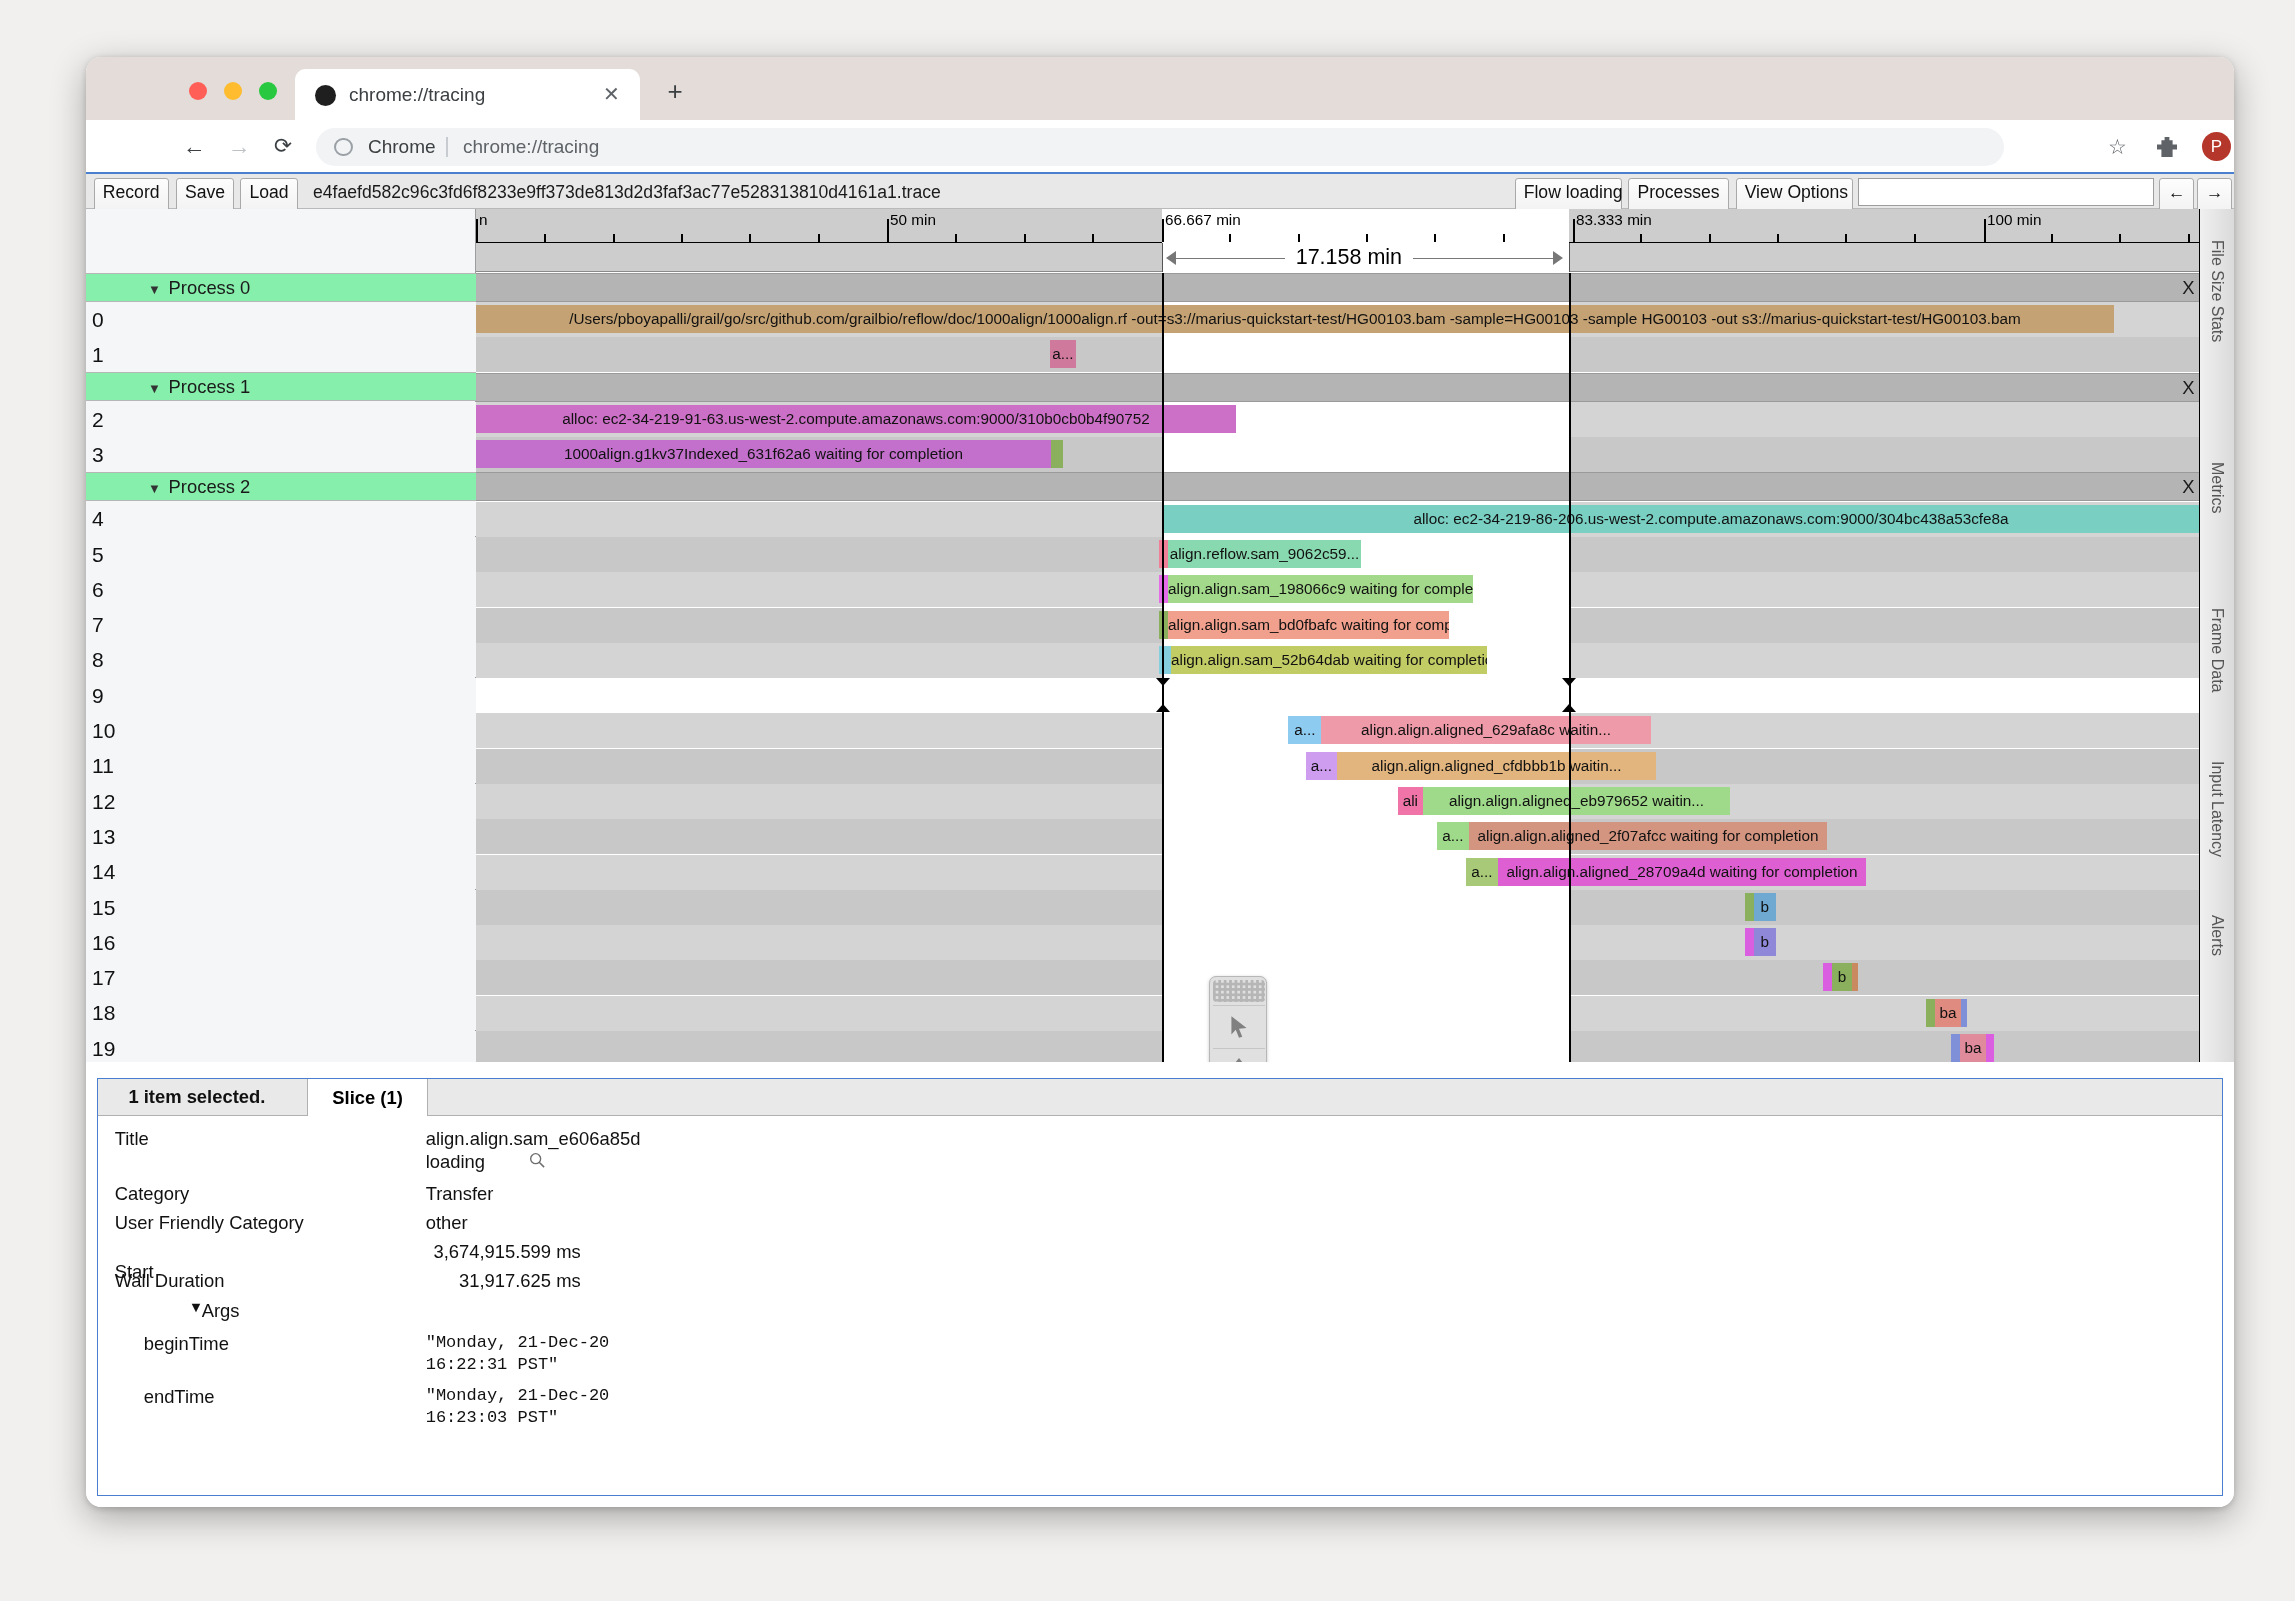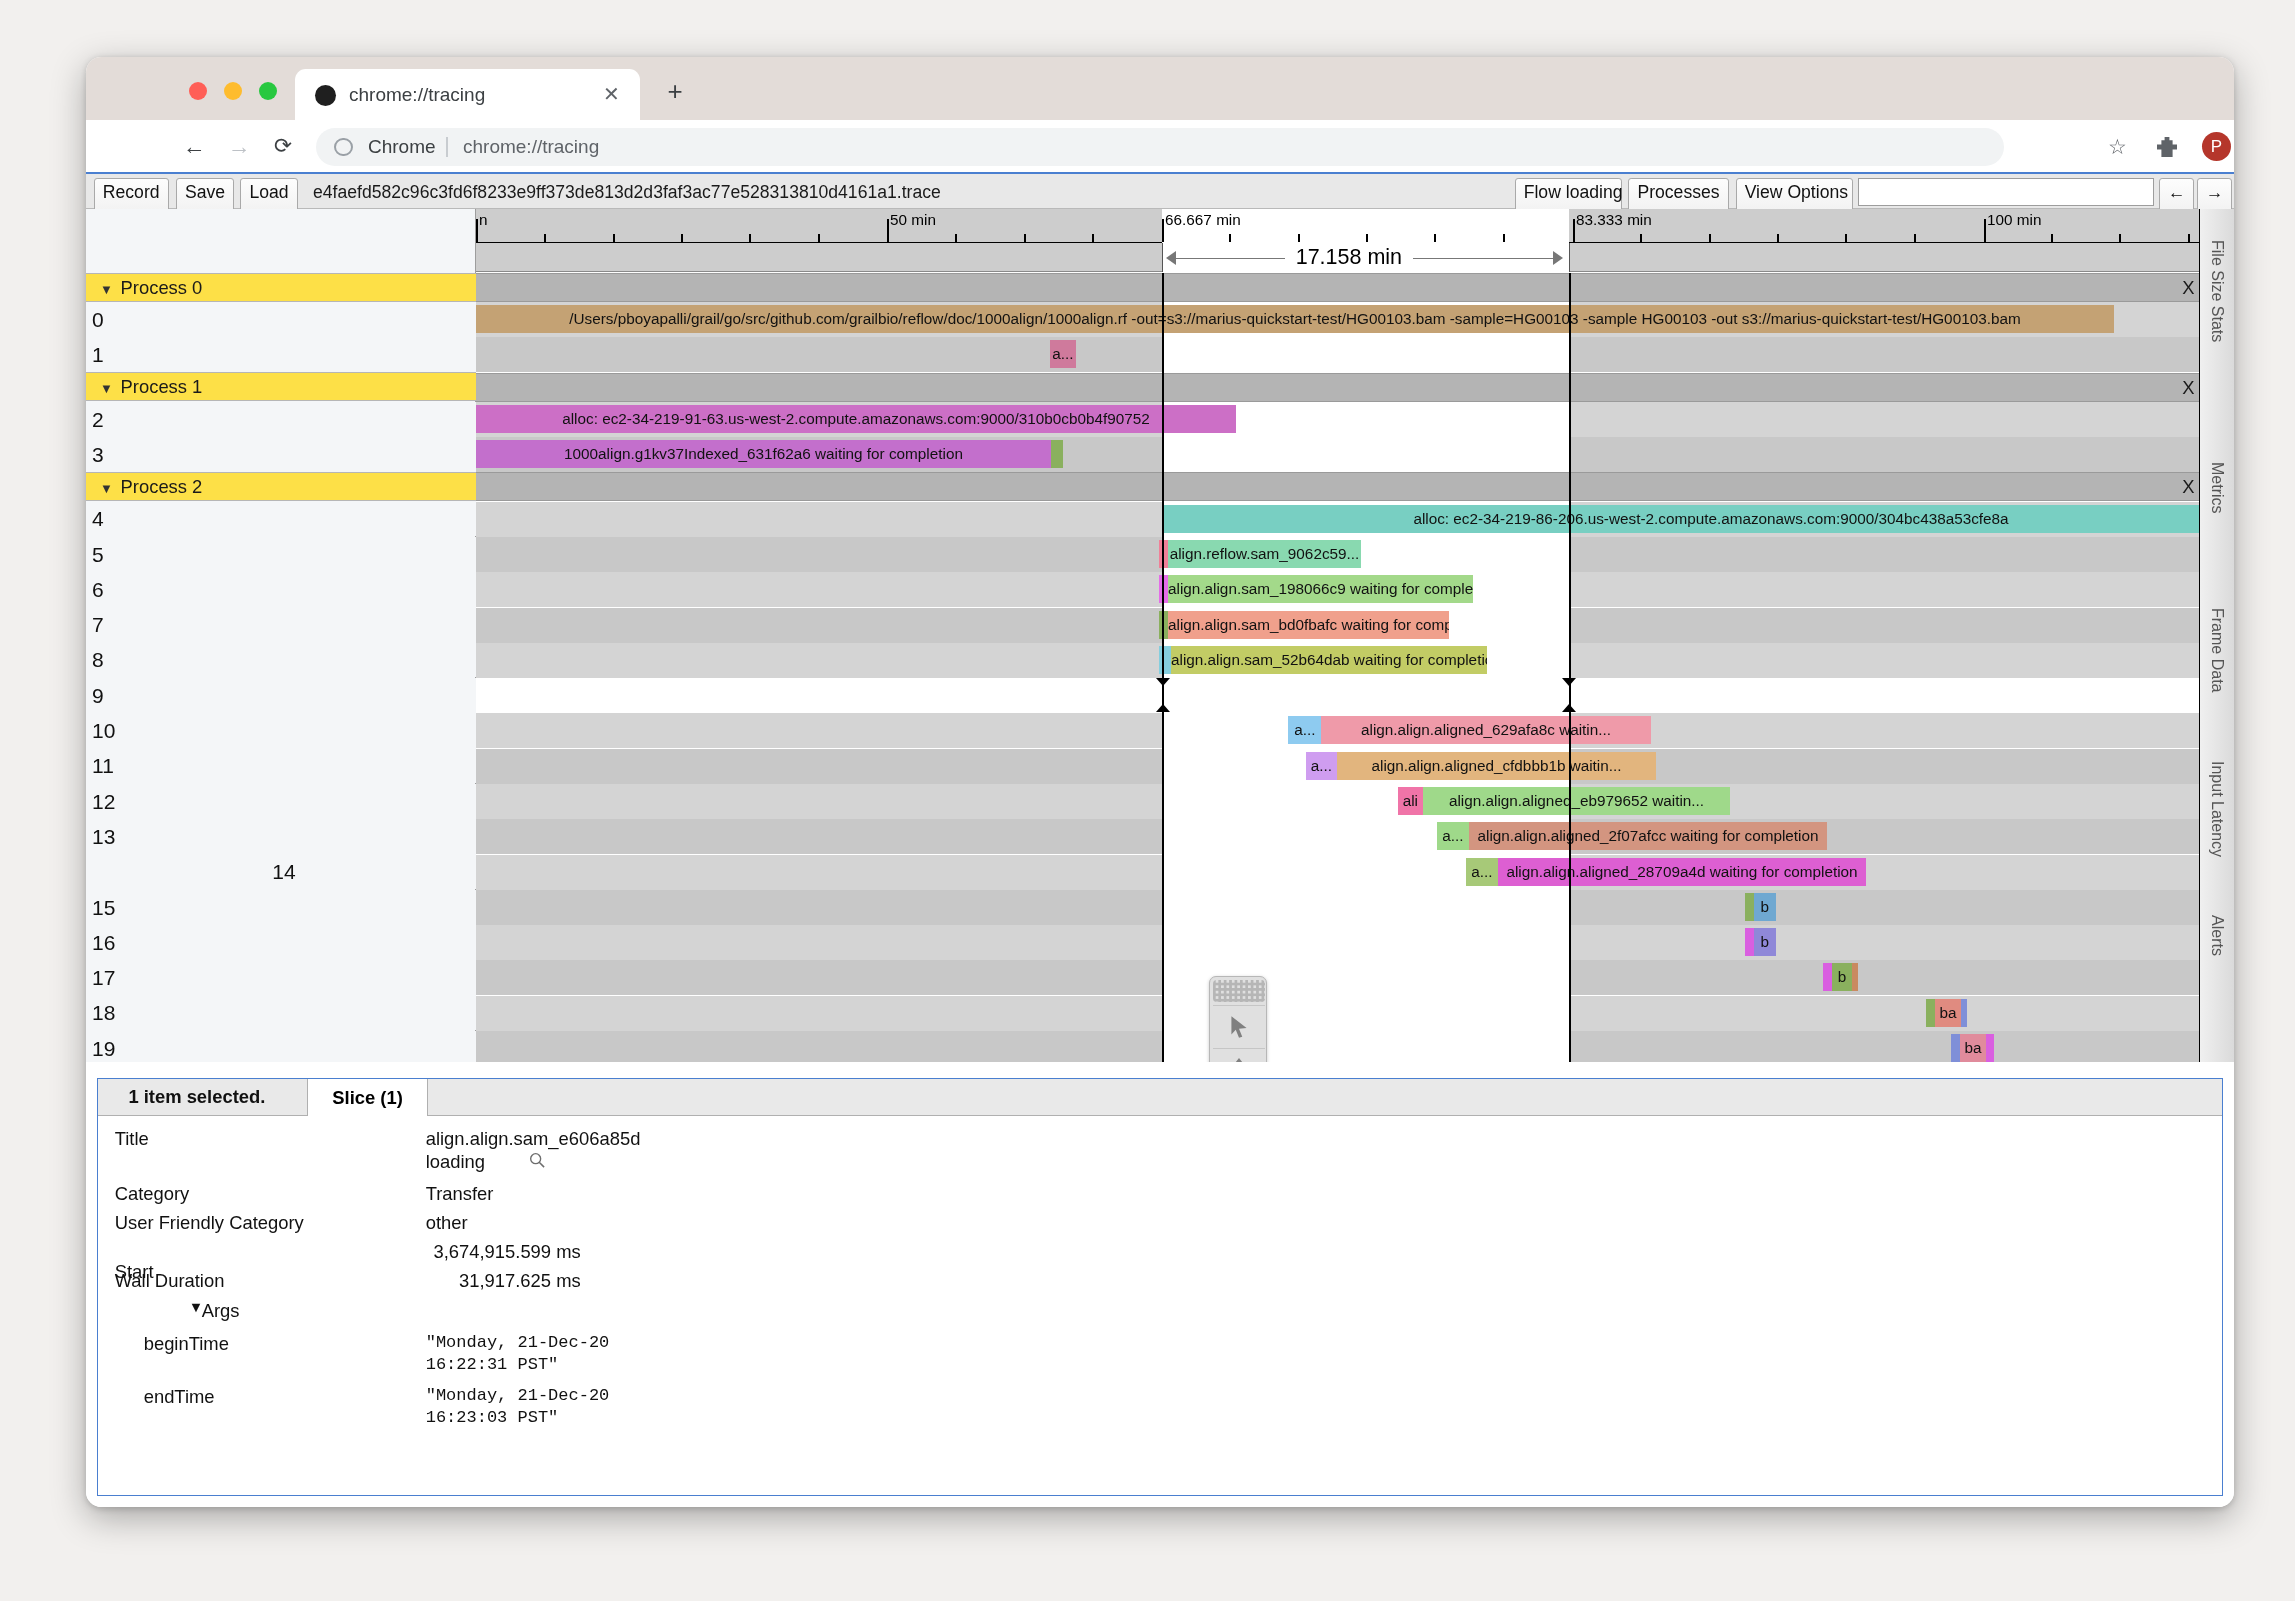--- a/index.html
+++ b/index.html
@@ -158,22 +158,22 @@
     text-align:center; white-space:nowrap; background:#fff; padding:0 10.7px;
   }
   .interval-line{ position:absolute; top:14.6px; height:1.5px; background:#777; }
   .arrowhead{ position:absolute; top:7.7px; width:0; height:0;
               border-top:7px solid transparent; border-bottom:7px solid transparent; }
 
   
   #rows{ position:absolute; left:0; top:64px; width:100%; bottom:0; }
   .lbl-row{ position:absolute; left:0; width:390px; }
   .lbl-proc{
-    background:#fde047; border-top:0.8px solid #b6b6b6; border-bottom:0.8px solid #b6b6b6;
-    font-size:18.4px; color:#1a1a1a; line-height:100%;
+    background:#86efac; border-top:0.8px solid #b6b6b6; border-bottom:0.8px solid #b6b6b6;
+    font-size:18.4px; color:#1a1a1a; line-height:100%;padding-left:48px;
   }
   .lbl-proc .tri{ display:inline-block; margin:0 7.7px 0 14px; font-size:13px; color:#333; }
   .lbl-num{
     background:#f4f6f8; font-size:21px; color:#111; padding-left:6.1px;
   }
   .cv-row{ position:absolute; left:0; width:100%; }
   .cv-proc{ background:#b4b4b4; border-top:0.8px solid #9a9a9a; border-bottom:0.8px solid #9a9a9a; }
   .cv-stripeA{ background:#d4d4d4; }
   .cv-stripeB{ background:#c8c8c8; }
   .slice{
@@ -312,21 +312,21 @@
           <div class="lbl-row lbl-num" style="top: 292px; height: 35px; line-height: 35px;">4</div>
           <div class="lbl-row lbl-num" style="top: 328px; height: 35px; line-height: 35px;">5</div>
           <div class="lbl-row lbl-num" style="top: 363px; height: 35px; line-height: 35px;">6</div>
           <div class="lbl-row lbl-num" style="top: 398px; height: 35px; line-height: 35px;">7</div>
           <div class="lbl-row lbl-num" style="top: 433px; height: 35px; line-height: 35px;">8</div>
           <div class="lbl-row lbl-num" style="top: 469px; height: 35px; line-height: 35px;">9</div>
           <div class="lbl-row lbl-num" style="top: 504px; height: 35px; line-height: 35px;">10</div>
           <div class="lbl-row lbl-num" style="top: 539px; height: 35px; line-height: 35px;">11</div>
           <div class="lbl-row lbl-num" style="top: 575px; height: 35px; line-height: 35px;">12</div>
           <div class="lbl-row lbl-num" style="top: 610px; height: 35px; line-height: 35px;">13</div>
-          <div class="lbl-row lbl-num" style="top: 645px; height: 35px; line-height: 35px; text-align: center;">14</div>
+          <div class="lbl-row lbl-num" style="top: 645px; height: 35px; line-height: 35px;">14</div>
           <div class="lbl-row lbl-num" style="top: 681px; height: 35px; line-height: 35px;">15</div>
           <div class="lbl-row lbl-num" style="top: 716px; height: 35px; line-height: 35px;">16</div>
           <div class="lbl-row lbl-num" style="top: 751px; height: 35px; line-height: 35px;">17</div>
           <div class="lbl-row lbl-num" style="top: 786px; height: 35px; line-height: 35px;">18</div>
           <div class="lbl-row lbl-num" style="top: 822px; height: 35px; line-height: 35px;">19</div>
         </div>
       <div id="canvas-col">
         <div id="ruler">
             <div class="ruler-seg-white" style="left: 686px; width: 407px;"></div>
             <div class="tick major" style="left: 0px;"></div>

